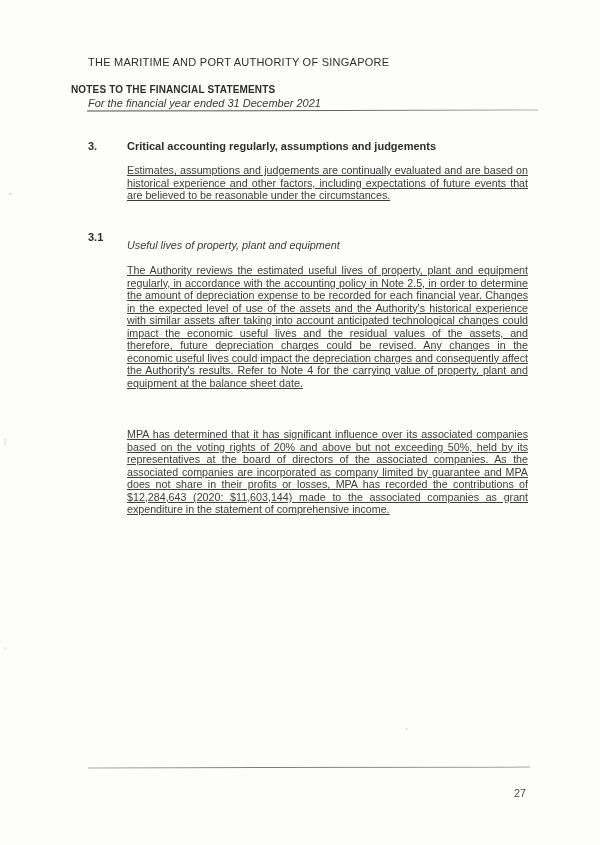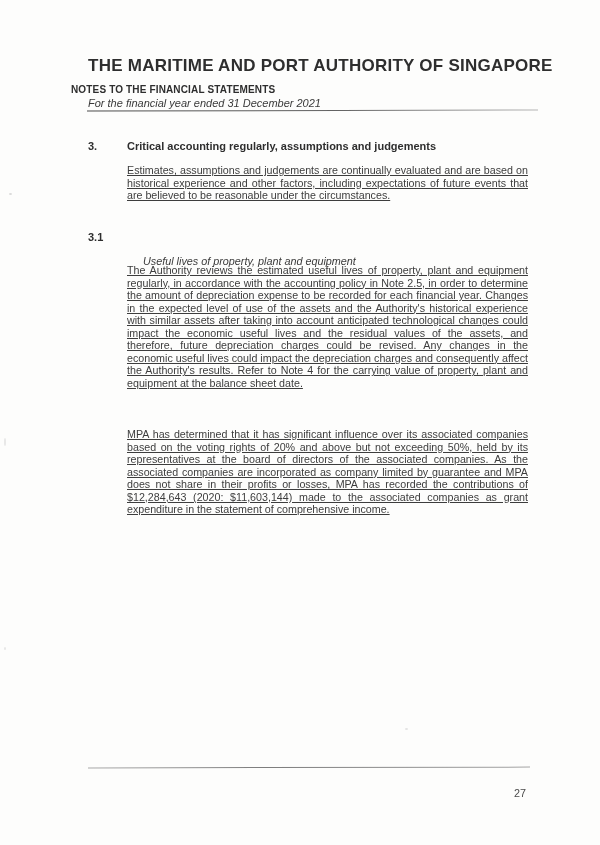--- a/index.html
+++ b/index.html
@@ -8,21 +8,21 @@
     width: 600px;
     height: 845px;
     margin: 0 auto;
     background: #fdfdfc;
     font-family: "Liberation Sans", sans-serif;
     color: #3d3d3d;
     overflow: hidden;
   }
   .org {
     position: absolute; top: 56px; left: 88px;
-    font-weight: bold; font-size: 17px; letter-spacing: 0.25px;
+    font-weight: normal; font-size: 11px; letter-spacing: 0.25px;
     color: #2e2e2e; white-space: nowrap;
   }
   .doc-title {
     position: absolute; top: 84px; left: 71px;
     font-weight: bold; font-size: 10px; letter-spacing: 0.15px;
     color: #2e2e2e; white-space: nowrap;
   }
   .period {
     position: absolute; top: 97px; left: 88px;
     font-style: italic; font-size: 11px; color: #3a3a3a; white-space: nowrap;
@@ -40,21 +40,21 @@
   #sec3-head  { top: 140px; }
   #sec31-head { top: 231px; flex-direction: column; }
   .para {
     position: absolute; left: 127px; width: 401px; margin: 0;
     font-size: 10.7px; line-height: 12.55px; text-align: justify;
     color: #3d3d3d;
     text-decoration: underline;
   }
   #para1 { top: 164px; }
   .sub-heading {
-    position: absolute; left: 127px; margin: 16px;
+    position: absolute; left: 127px; margin: 0;
     font-style: italic; font-size: 10.8px; color: #3a3a3a; white-space: nowrap;
   }
   #sub1-heading { top: 239px; }
   #para2 { top: 264px; }
   #sub2-heading { top: 401px; }
   #para3 { top: 428px; }
   .footer-rule {
     position: absolute; top: 767px; left: 88px; width: 442px; height: 1.2px;
     background: linear-gradient(90deg, #a9a9a9, #7d7d7d 40%, #8e8e8e 70%, #a5a5a5);
     transform: rotate(-0.1deg);

